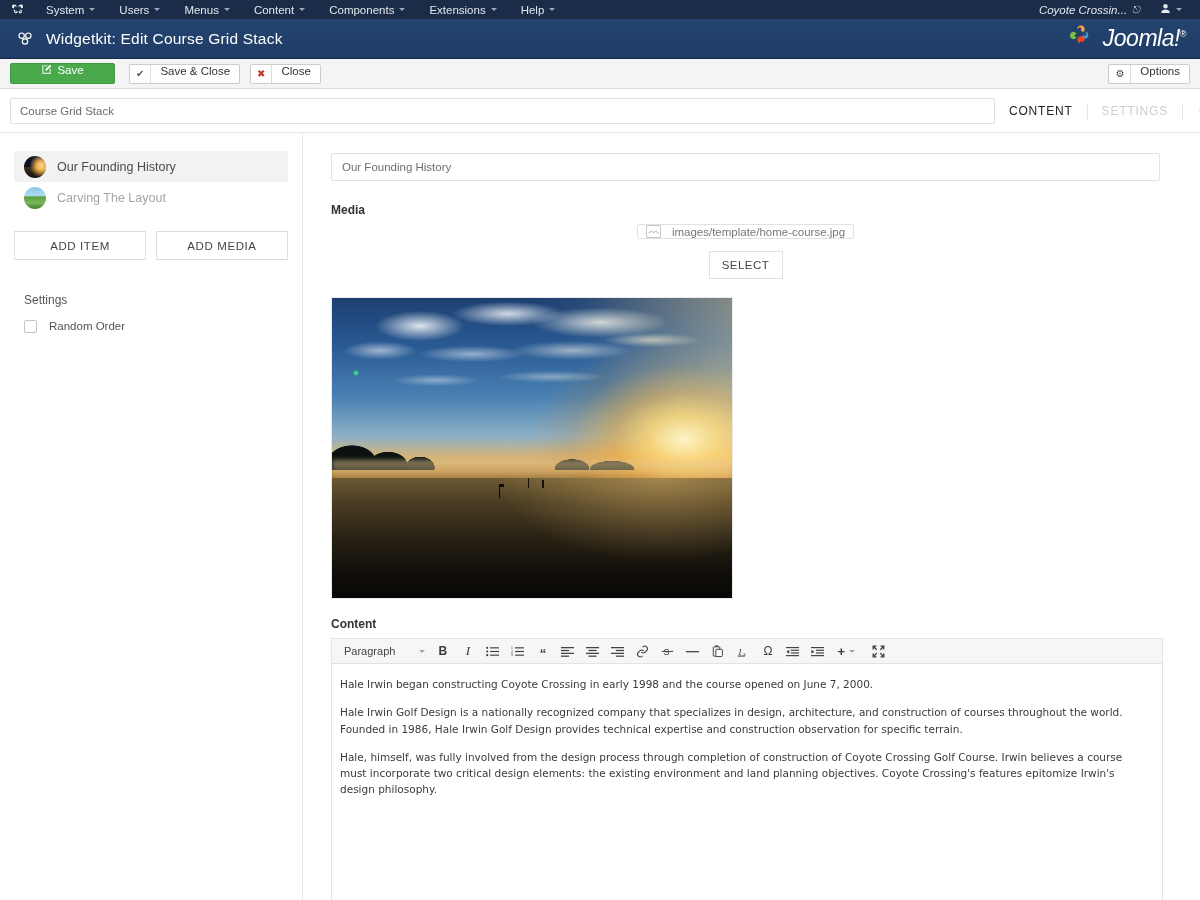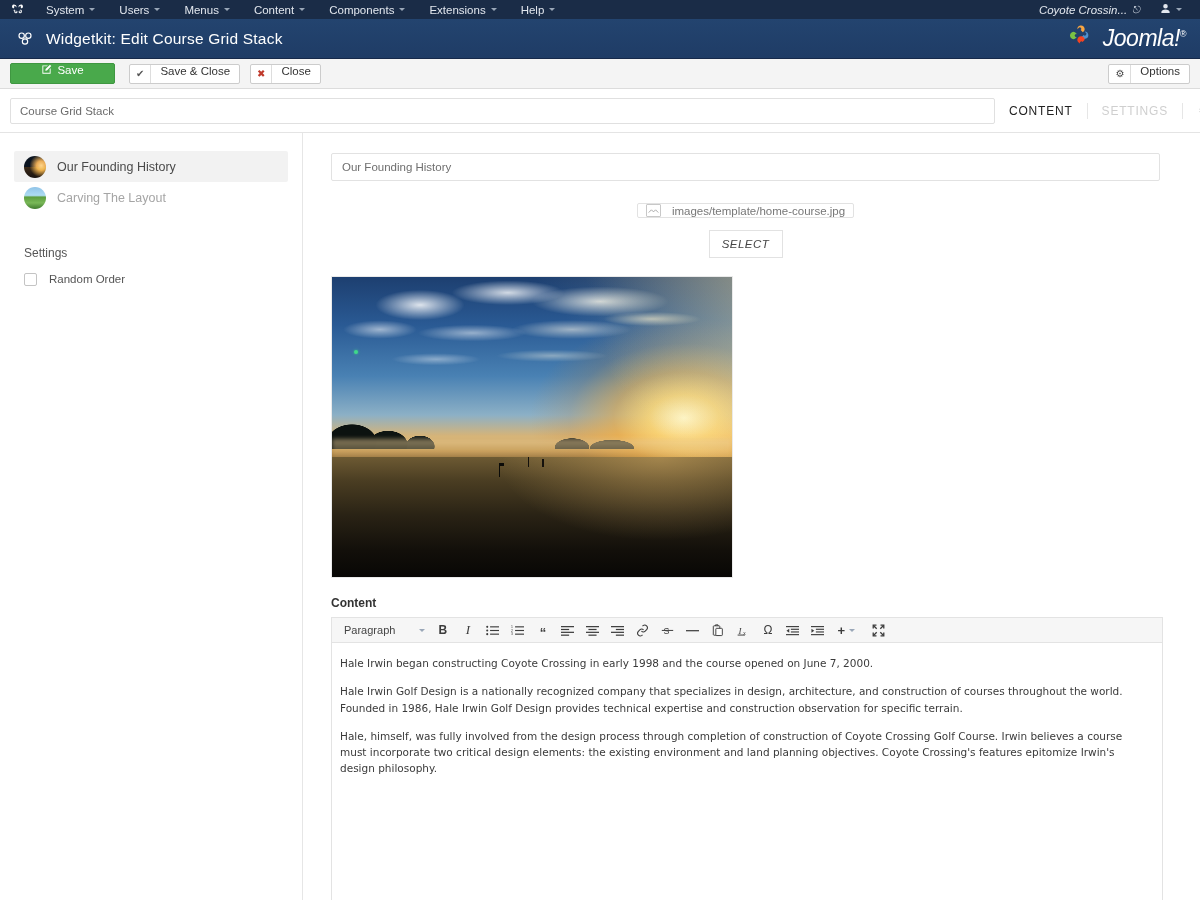--- a/index.html
+++ b/index.html
@@ -167,21 +167,20 @@
   .media-thumb-ico {
     width:15px; height:13px; border:1px solid #c8c8c8; border-radius:1px; background:#fff;
     display:flex; align-items:center; justify-content:center; flex:0 0 15px;
   }
   .media-path { font-size:11.5px; color:#777; }
   .select-btn {
     width:74px; height:28px; border:1px solid #e2e2e2; background:#fff;
     font-size:11.5px; color:#444; letter-spacing:.5px; cursor:pointer;
     display:flex; align-items:center; justify-content:center;
     font-family:"Liberation Sans", sans-serif;
-    font-style:italic;
   }
   .spacer18 { height:18px; }
   .spacer22 { height:22px; }
 
   .preview {
     width:402px; height:302px; border:1px solid #eaeaea; position:relative; overflow:hidden;
     background:#0a0f16;
   }
   .pv-sky {
     position:absolute; inset:0;
@@ -396,36 +395,41 @@
   <div class="sidebar">
     <div class="item active">
       <div class="thumb thumb-sunrise"></div>
       <div class="item-label">Our Founding History</div>
     </div>
     <div class="item">
       <div class="thumb thumb-green"></div>
       <div class="item-label">Carving The Layout</div>
     </div>
 
+    <div class="addrow">
+      <div class="addbtn">ADD ITEM</div>
+      <div class="addbtn">ADD MEDIA</div>
+    </div>
 
     <div class="settings-block">
       <div class="settings-title">Settings</div>
       <div class="chk-row">
         <span class="cbox"></span>
         <span class="chk-label">Random Order</span>
       </div>
     </div>
   </div>
 
   <div class="pane">
 
     <input class="finput" value="Our Founding History" style="">
 
     <div class="spacer22"></div>
 
+    <div class="flabel">Media</div>
     <div class="media-row">
       <div class="media-field">
         <span class="media-thumb-ico">
           <svg width="11" height="9" viewBox="0 0 16 12" fill="none" stroke="#9a9a9a" stroke-width="1.2">
             <path d="M1 9l4-4 3 3 3-3 4 4"></path>
           </svg>
         </span>
         <span class="media-path">images/template/home-course.jpg</span>
       </div>
       <div class="select-btn">SELECT</div>

